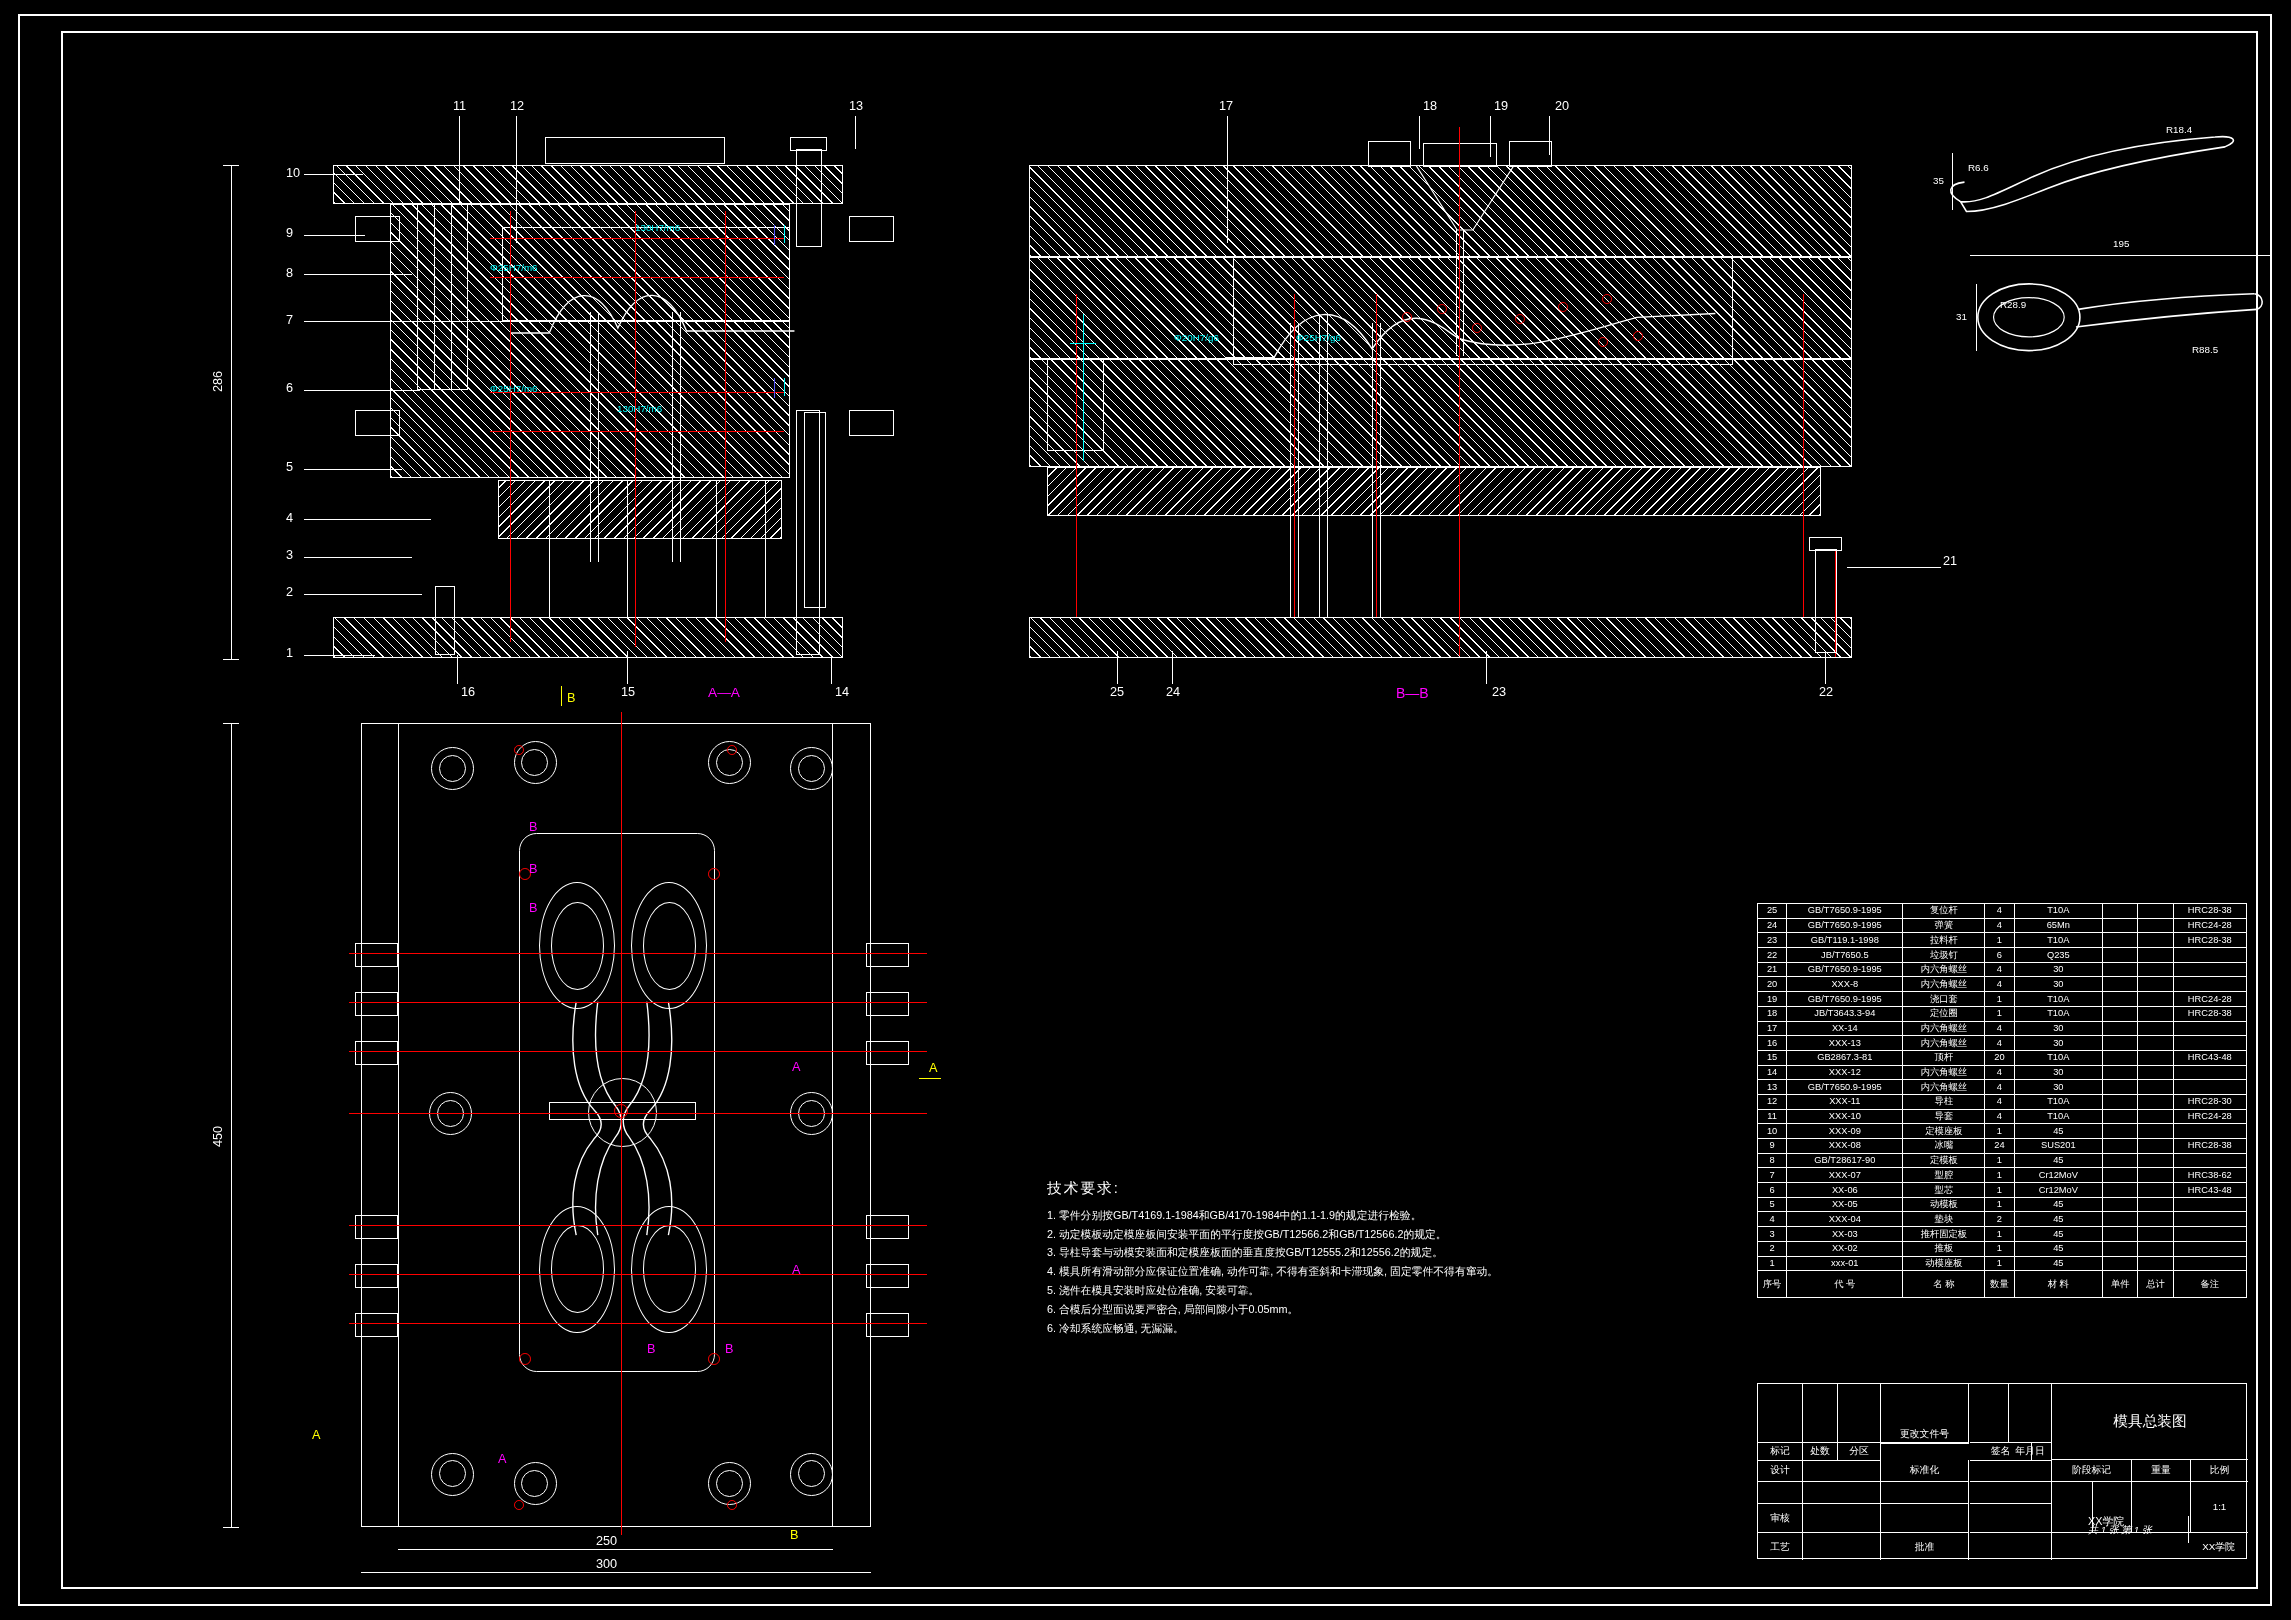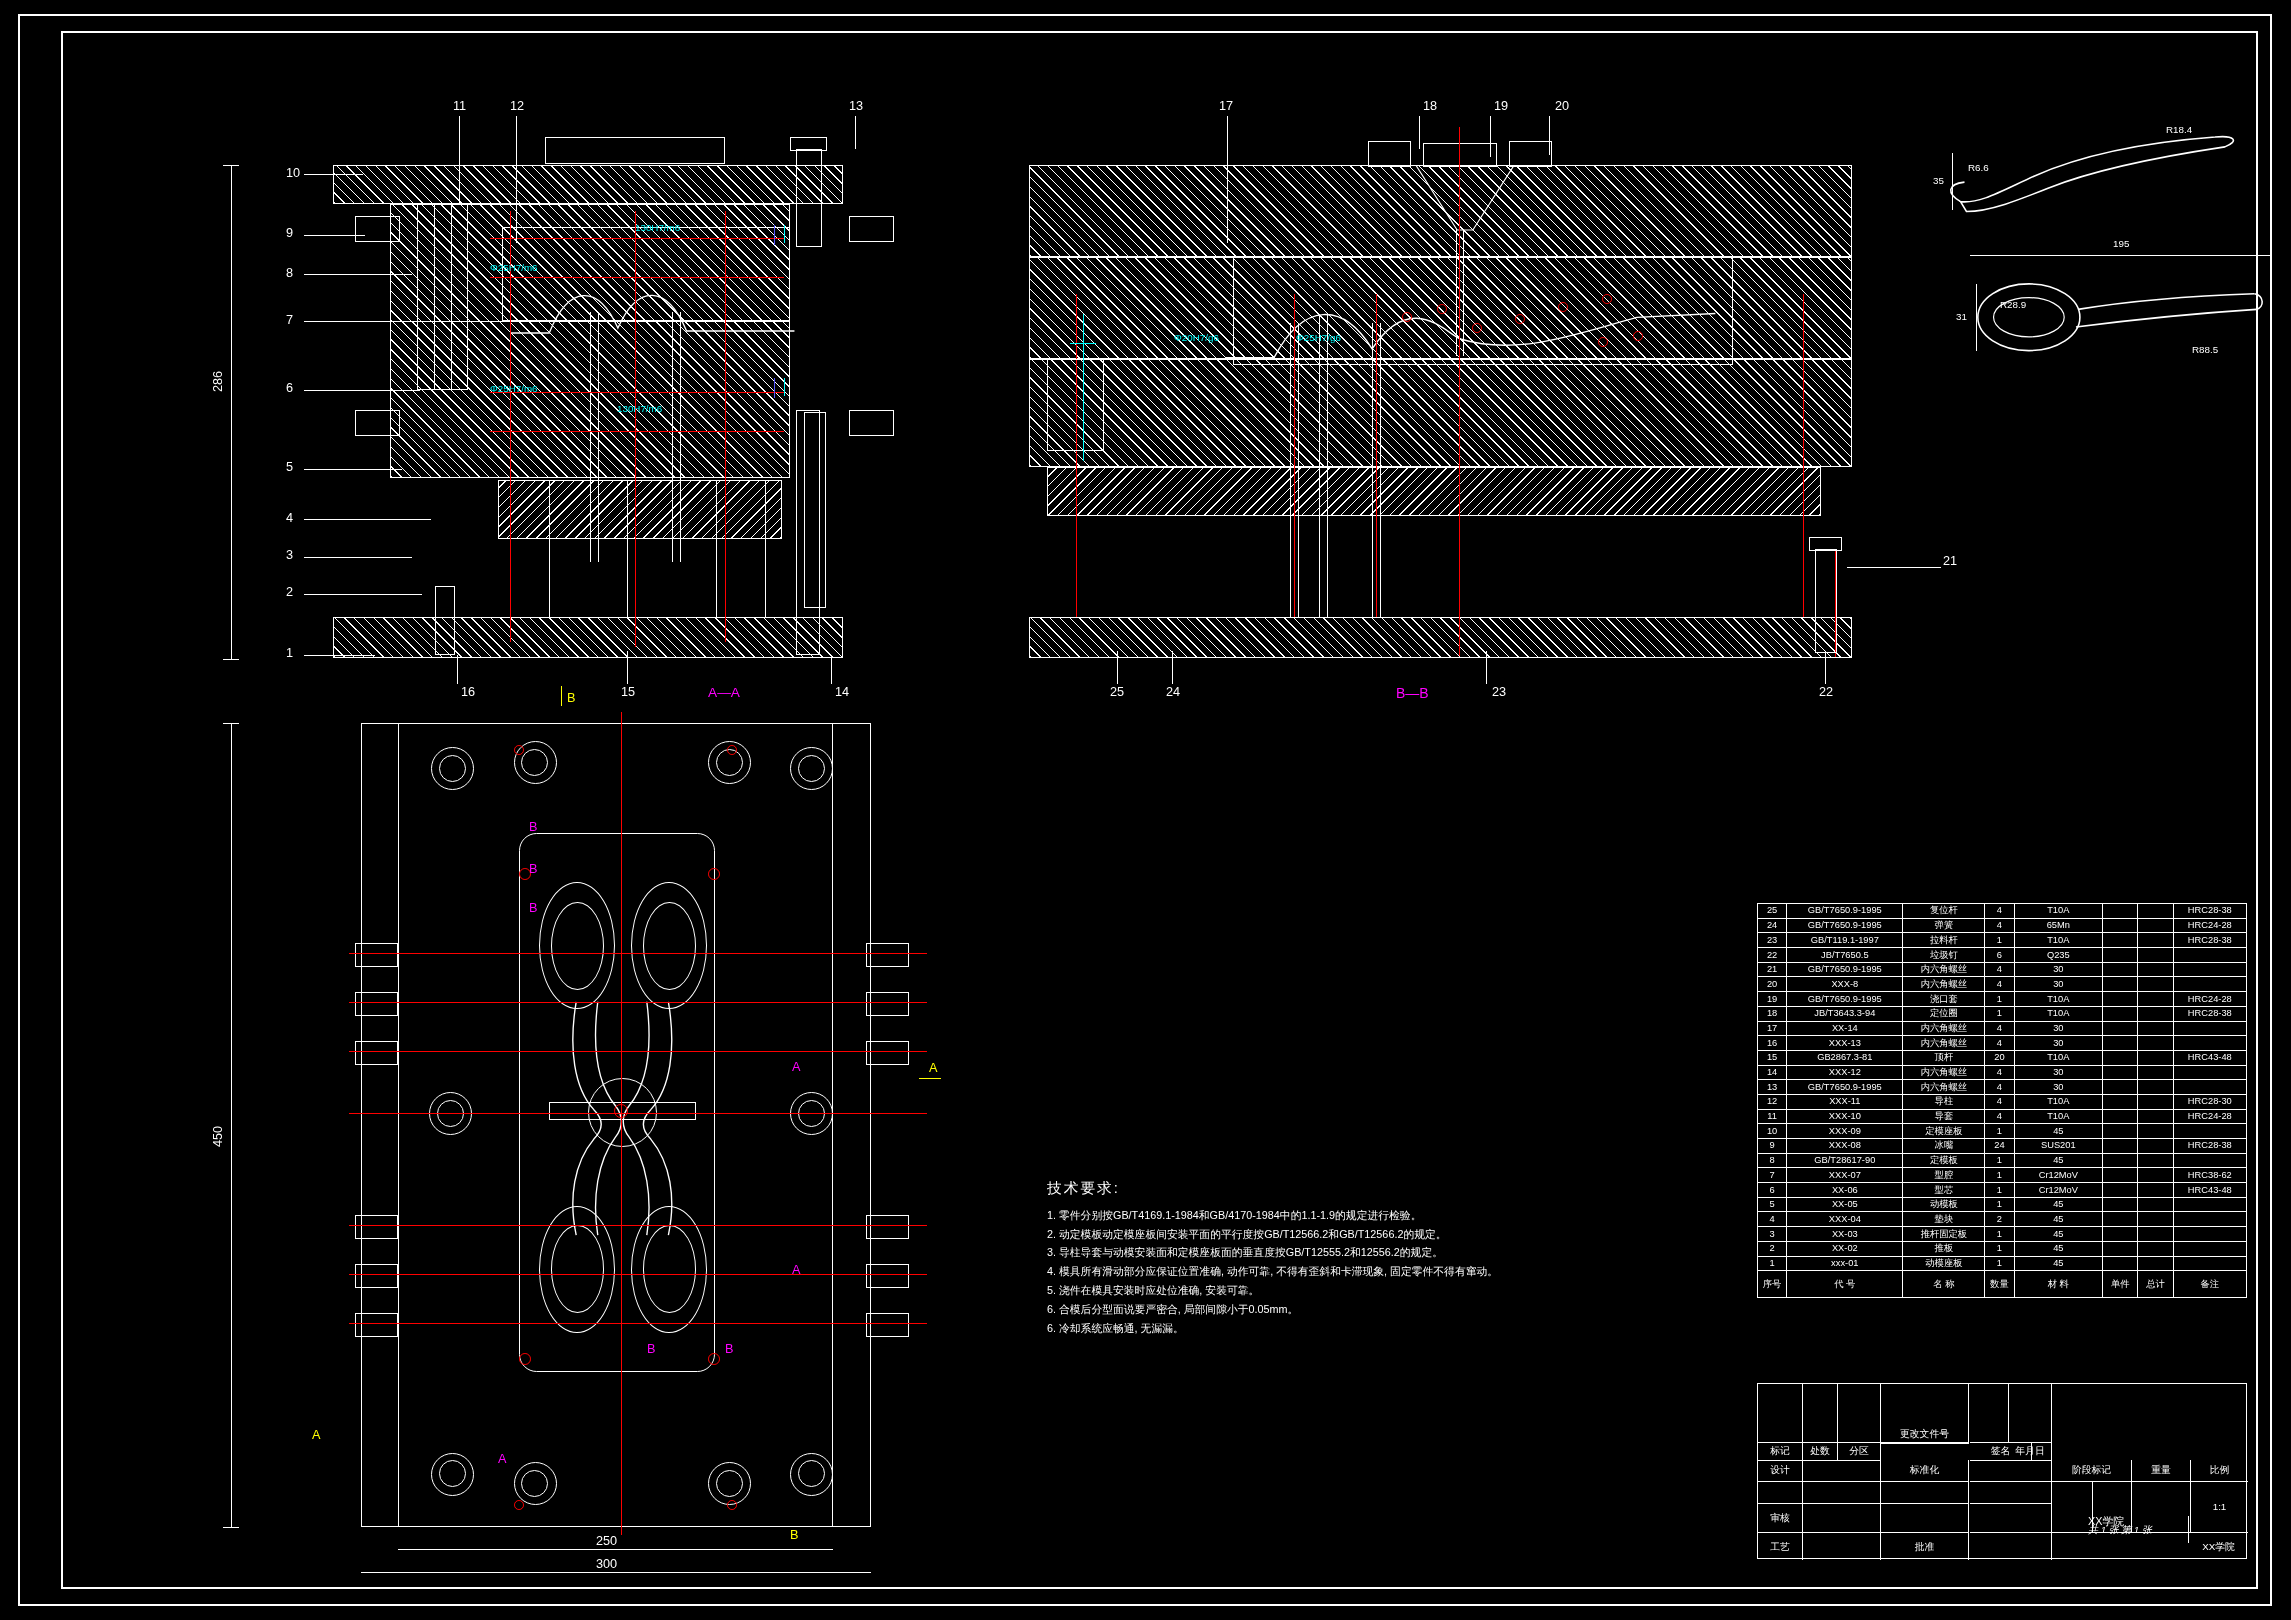--- a/index.html
+++ b/index.html
@@ -534,21 +534,21 @@
           <td class="c-code">GB/T7650.9-1995</td>
           <td class="c-name">弹簧</td>
           <td class="c-qty">4</td>
           <td class="c-mat">65Mn</td>
           <td class="c-w1"></td>
           <td class="c-w2"></td>
           <td class="c-rem">HRC24-28</td>
         </tr>
         <tr>
           <td class="c-no">23</td>
-          <td class="c-code">GB/T119.1-1997</td>
+          <td class="c-code">GB/T119.1-1998</td>
           <td class="c-name">拉料杆</td>
           <td class="c-qty">1</td>
           <td class="c-mat">T10A</td>
           <td class="c-w1"></td>
           <td class="c-w2"></td>
           <td class="c-rem">HRC28-38</td>
         </tr>
         <tr>
           <td class="c-no">22</td>
           <td class="c-code">JB/T7650.5</td>
@@ -811,20 +811,21 @@
     <div class="cell" style="left:0; top:120px; width:45px; height:29px;">审核</div>
     <div class="cell" style="left:45px; top:120px; width:78px; height:29px;"></div>
     <div class="cell" style="left:123px; top:120px; width:88px; height:29px;"></div>
     <div class="cell" style="left:212px; top:120px; width:82px; height:29px;"></div>
 
     <div class="cell nbb" style="left:0; top:149px; width:45px; height:27.4px;">工艺</div>
     <div class="cell nbb" style="left:45px; top:149px; width:78px; height:27.4px;"></div>
     <div class="cell nbb" style="left:123px; top:149px; width:88px; height:27.4px;">批准</div>
     <div class="cell nbb" style="left:212px; top:149px; width:82px; height:27.4px;"></div>
 
+    <div class="cell" style="left:294px; top:0; width:196px; height:76px; border-right:none; font-size:14.7px;">模具总装图</div>
 
     <div class="cell" style="left:294px; top:76px; width:80px; height:21.6px;">阶段标记</div>
     <div class="cell" style="left:374px; top:76px; width:59px; height:21.6px;">重量</div>
     <div class="cell" style="left:433px; top:76px; width:57px; height:21.6px; border-right:none;">比例</div>
 
     <div class="cell" style="left:294px; top:98px; width:41px; height:51px;"></div>
     <div class="cell" style="left:335px; top:98px; width:39px; height:51px;"></div>
     <div class="cell" style="left:374px; top:98px; width:59px; height:51px;"></div>
     <div class="cell" style="left:433px; top:98px; width:57px; height:51px; border-right:none;">1:1</div>
 

